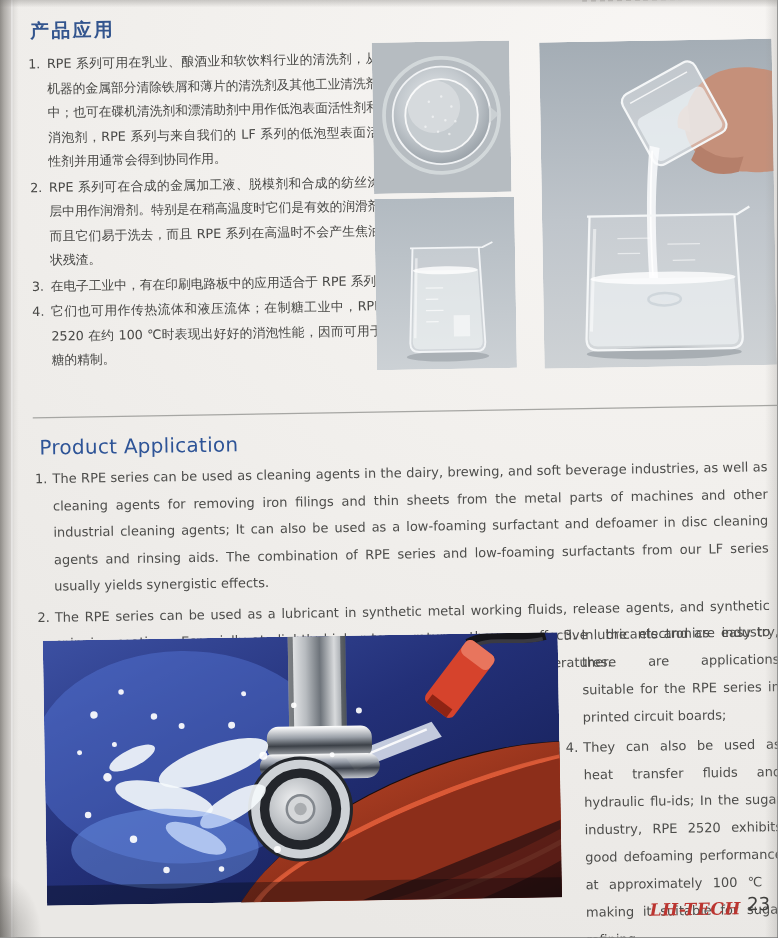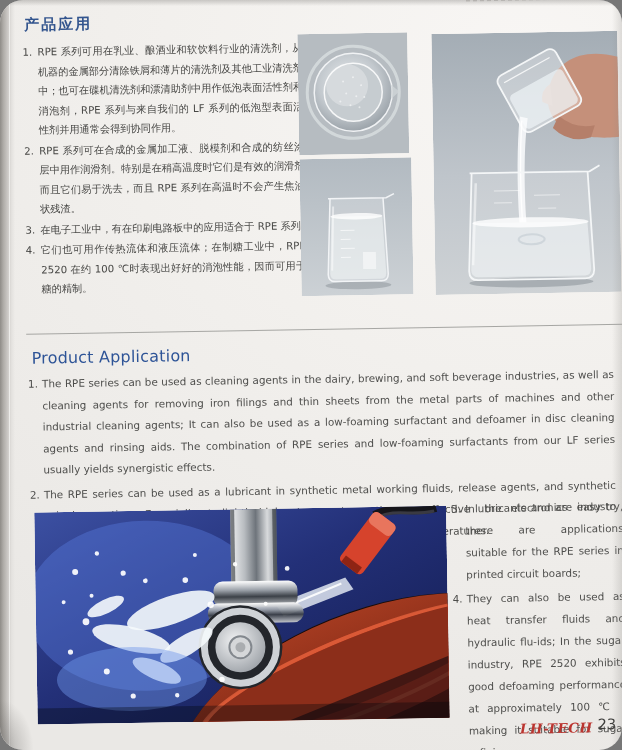--- a/index.html
+++ b/index.html
@@ -1,21 +1,20 @@
 <!DOCTYPE html>
 <html><head>
 <meta charset="utf-8">
 <style>
   html,body{margin:0;padding:0;background:#777;}
   .page{
     position:relative;width:622px;height:750px;overflow:hidden;
     background:
       radial-gradient(130% 95% at 85% 8%, #f8f6f4 0%, #f2f0ed 45%, #eae8e5 100%);
     font-family:"DejaVu Sans","Liberation Sans",sans-serif;
-    border-radius:23px;
   }
   .book-edge{
     position:absolute;left:0;top:0;width:15px;height:100%;z-index:5;
     background:linear-gradient(90deg,#8f8c88 0%,#aeaba7 22%,#cfccc9 55%,#e4e2df 78%,rgba(238,236,233,0) 100%);
   }
   .book-edge::after{
     content:"";position:absolute;left:9px;top:0;width:1px;height:100%;
     background:rgba(255,255,255,.55);
   }
   .corner-shade{

